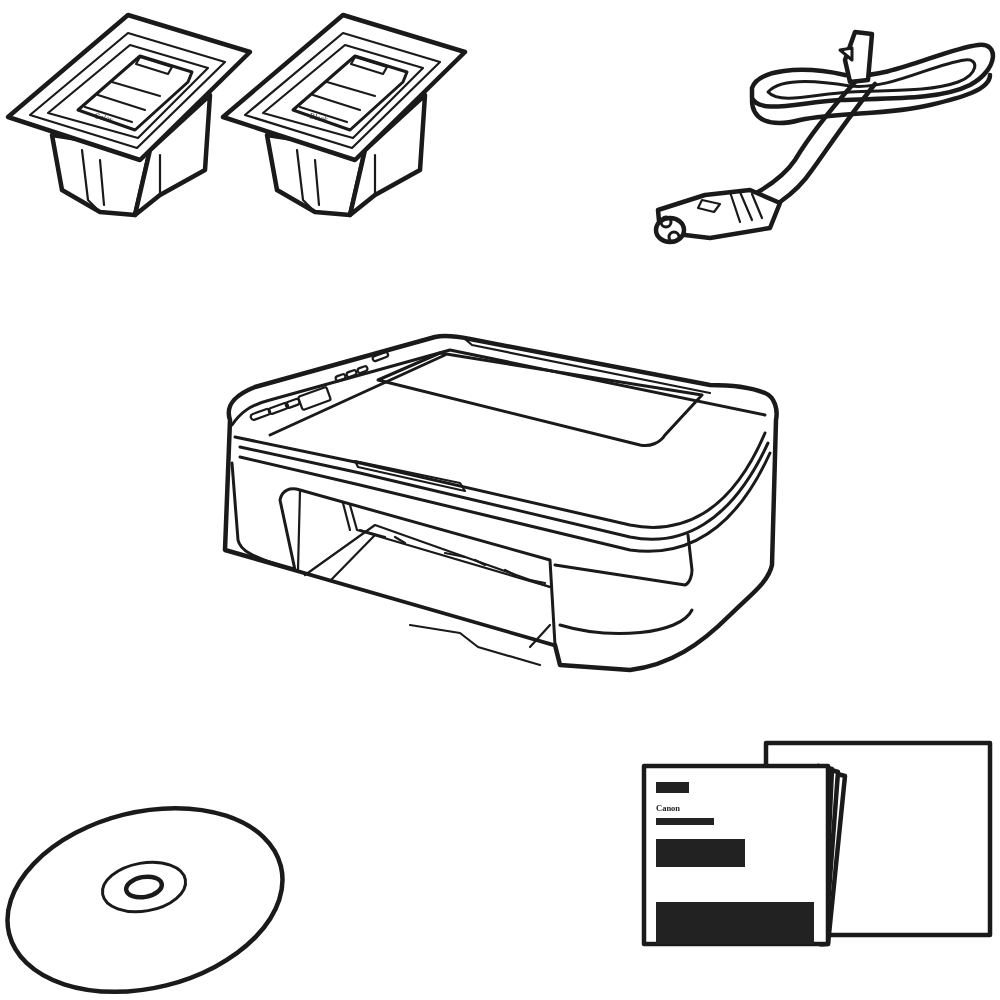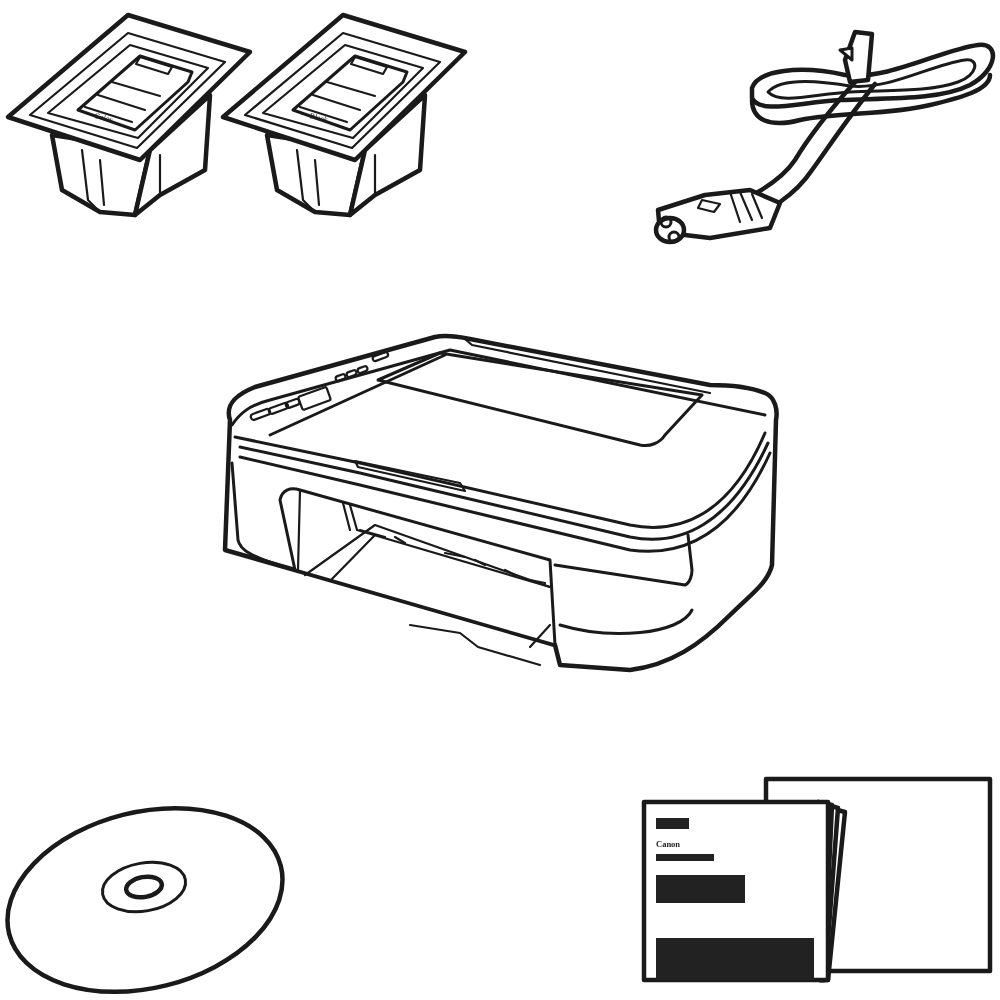--- a/index.html
+++ b/index.html
@@ -130,21 +130,21 @@
 </div>
 
 <div class="item" style="left:0;top:790px;width:300px;height:210px;">
   <svg width="300" height="210" viewBox="0 0 300 210">
     <ellipse class="ln th" cx="145" cy="110" rx="140" ry="88" transform="rotate(-14 145 110)"></ellipse>
     <ellipse class="ln" cx="144" cy="97" rx="42" ry="24" transform="rotate(-10 144 97)"></ellipse>
     <ellipse class="ln th" cx="144" cy="97" rx="18" ry="10" transform="rotate(-10 144 97)"></ellipse>
   </svg>
 </div>
 
-<div class="item" style="left:630px;top:770px;width:370px;height:230px;">
+<div class="item" style="left:630px;top:734px;width:370px;height:230px;">
   <svg width="370" height="230" viewBox="0 0 370 230">
     <rect class="ln fl th" x="136" y="9" width="224" height="192"></rect>
     <path class="ln fl th" d="M188,35 L215,42 L198,210 L190,210 Z"></path>
     <path class="ln fl th" d="M188,32 L208,38 L195,210 L190,210 Z"></path>
     <path class="ln fl th" d="M188,32 L202,35 L194,210 L190,210 Z"></path>
     <rect class="ln fl th" x="14" y="32" width="184" height="178"></rect>
     <rect class="blk" x="26" y="48" width="33" height="11"></rect>
     <text class="canon" x="26" y="77">Canon</text>
     <rect class="blk" x="26" y="84" width="58" height="7"></rect>
     <rect class="blk" x="26" y="105" width="89" height="28"></rect>

